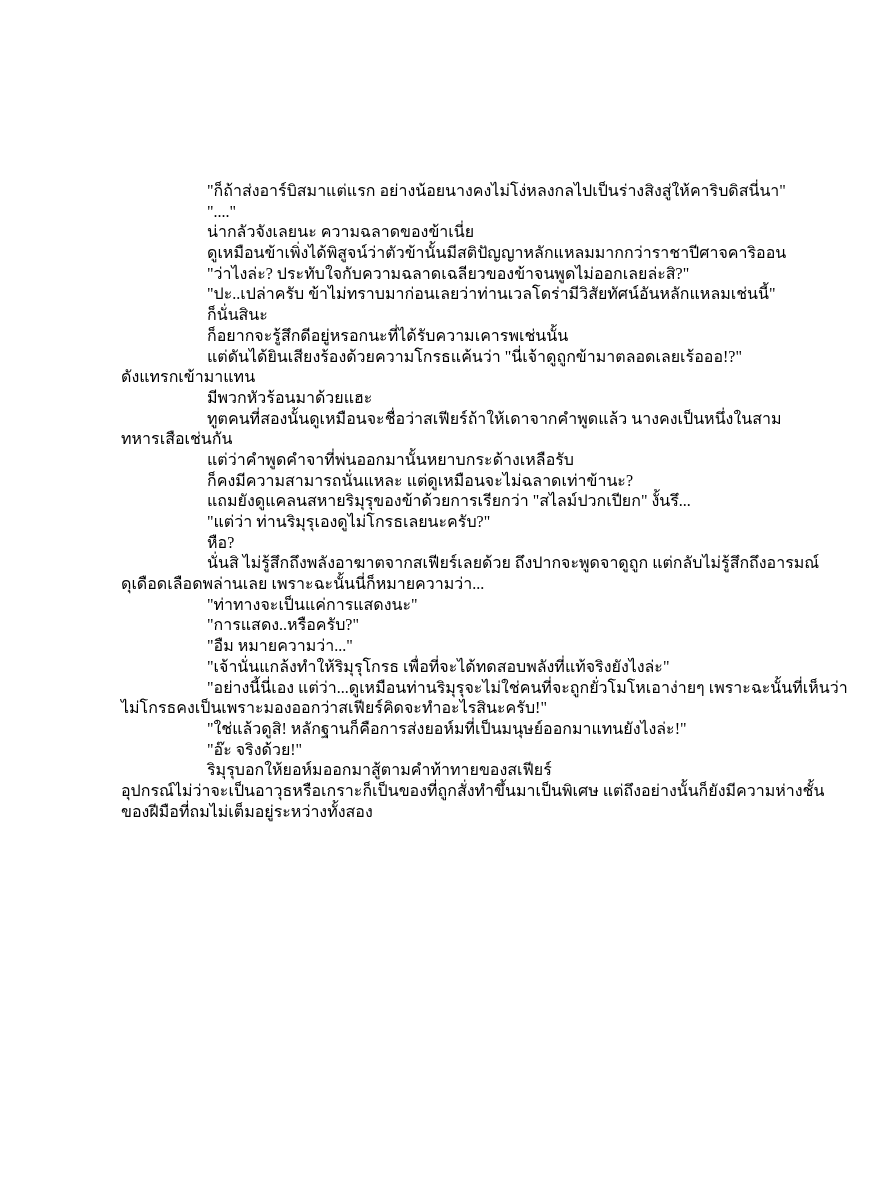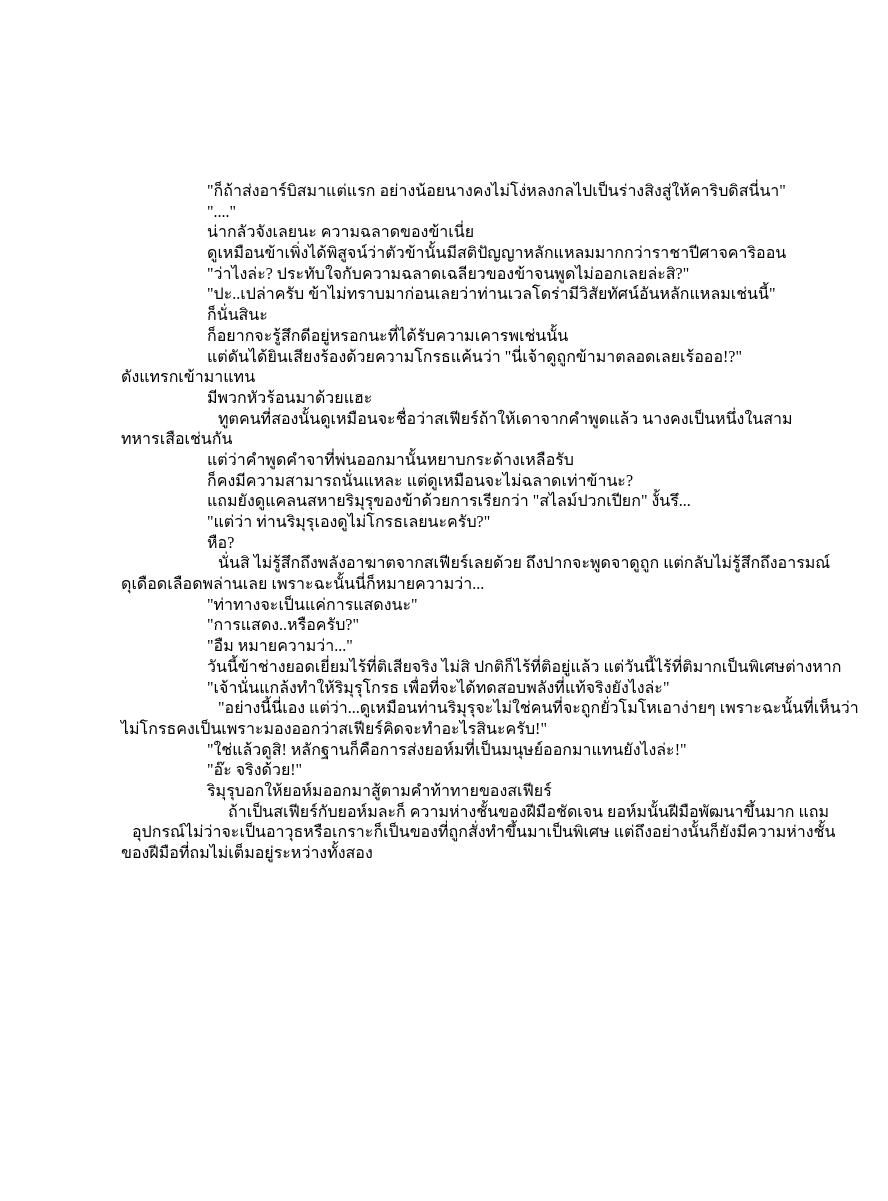--- a/index.html
+++ b/index.html
@@ -21,21 +21,20 @@
     line-height: 20.7px;
     color: #000000;
   }
   .line {
     white-space: nowrap;
     height: 20.7px;
   }
   .line.just {
     text-align: justify;
     text-align-last: justify;
-    margin-left: 11px;
   }
   .line.ind  { text-indent: 86px; }
   .line.ind2 { text-indent: 96px; }
 </style>
 </head>
 <body>
 
 <div class="page">
   <div class="textblock">
       <div class="line ind">"ก็ถ้าส่งอาร์บิสมาแต่แรก อย่างน้อยนางคงไม่โง่หลงกลไปเป็นร่างสิงสู่ให้คาริบดิสนี่นา"</div>
@@ -54,24 +53,22 @@
       <div class="line ind">แต่ว่าคำพูดคำจาที่พ่นออกมานั้นหยาบกระด้างเหลือรับ</div>
       <div class="line ind">ก็คงมีความสามารถนั่นแหละ แต่ดูเหมือนจะไม่ฉลาดเท่าข้านะ?</div>
       <div class="line ind">แถมยังดูแคลนสหายริมุรุของข้าด้วยการเรียกว่า "สไลม์ปวกเปียก" งั้นรึ...</div>
       <div class="line ind">"แต่ว่า ท่านริมุรุเองดูไม่โกรธเลยนะครับ?"</div>
       <div class="line ind">หือ?</div>
       <div class="line ind just">นั่นสิ ไม่รู้สึกถึงพลังอาฆาตจากสเฟียร์เลยด้วย ถึงปากจะพูดจาดูถูก แต่กลับไม่รู้สึกถึงอารมณ์</div>
       <div class="line">ดุเดือดเลือดพล่านเลย เพราะฉะนั้นนี่ก็หมายความว่า...</div>
       <div class="line ind">"ท่าทางจะเป็นแค่การแสดงนะ"</div>
       <div class="line ind">"การแสดง..หรือครับ?"</div>
       <div class="line ind">"อืม หมายความว่า..."</div>
-      <div class="line ind">วันนี้ข้าช่างยอดเยี่ยมไร้ที่ติเสียจริง ไม่สิ ปกติก็ไร้ที่ติอยู่แล้ว แต่วันนี้ไร้ที่ติมากเป็นพิเศษต่างหาก</div>
       <div class="line ind">"เจ้านั่นแกล้งทำให้ริมุรุโกรธ เพื่อที่จะได้ทดสอบพลังที่แท้จริงยังไงล่ะ"</div>
       <div class="line ind just">"อย่างนี้นี่เอง แต่ว่า...ดูเหมือนท่านริมุรุจะไม่ใช่คนที่จะถูกยั่วโมโหเอาง่ายๆ เพราะฉะนั้นที่เห็นว่า</div>
       <div class="line">ไม่โกรธคงเป็นเพราะมองออกว่าสเฟียร์คิดจะทำอะไรสินะครับ!"</div>
       <div class="line ind">"ใช่แล้วดูสิ! หลักฐานก็คือการส่งยอห์มที่เป็นมนุษย์ออกมาแทนยังไงล่ะ!"</div>
       <div class="line ind">"อ๊ะ จริงด้วย!"</div>
       <div class="line ind">ริมุรุบอกให้ยอห์มออกมาสู้ตามคำท้าทายของสเฟียร์</div>
-      <div class="line ind2 just">ถ้าเป็นสเฟียร์กับยอห์มละก็ ความห่างชั้นของฝีมือชัดเจน ยอห์มนั้นฝีมือพัฒนาขึ้นมาก แถม</div>
       <div class="line just">อุปกรณ์ไม่ว่าจะเป็นอาวุธหรือเกราะก็เป็นของที่ถูกสั่งทำขึ้นมาเป็นพิเศษ แต่ถึงอย่างนั้นก็ยังมีความห่างชั้น</div>
       <div class="line">ของฝีมือที่ถมไม่เต็มอยู่ระหว่างทั้งสอง</div>
     </div>
 </div>
 
 </body></html>

